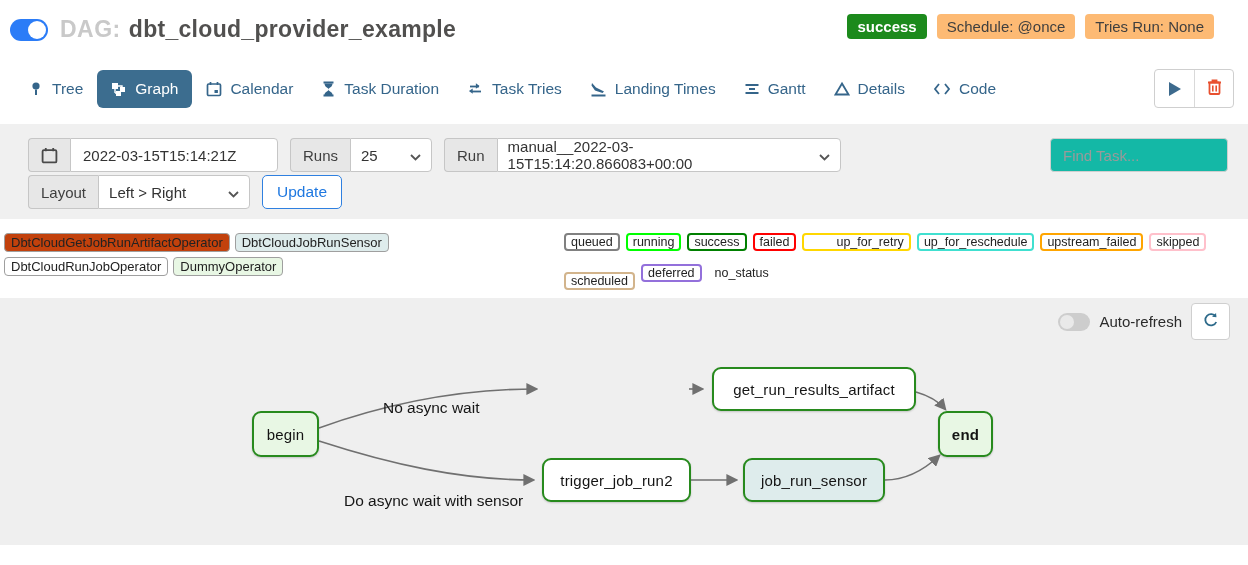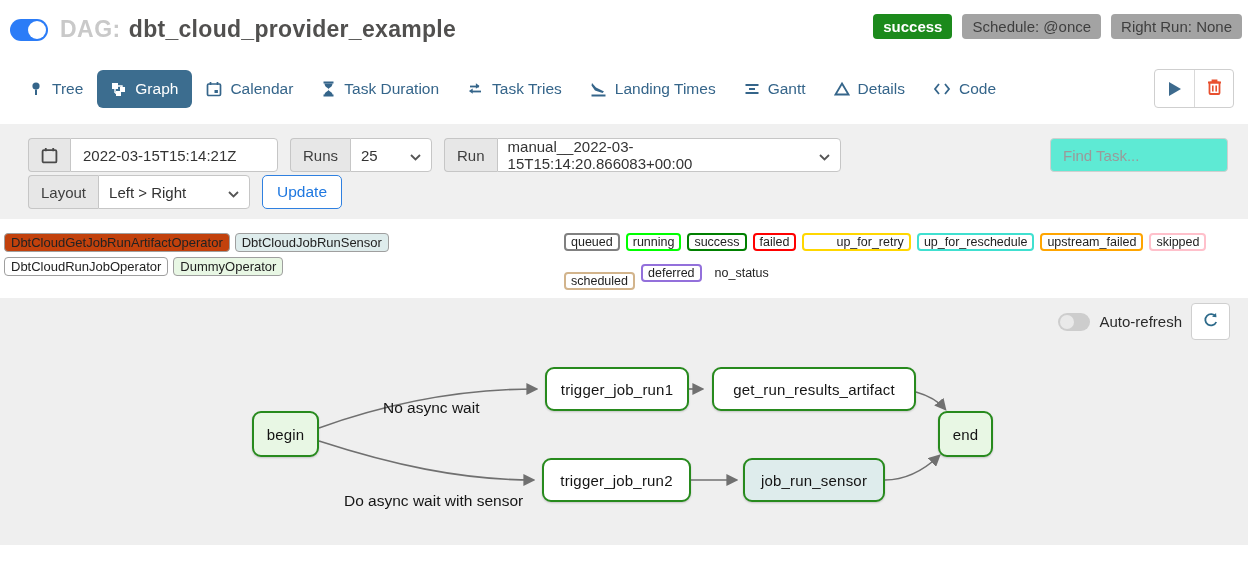--- a/index.html
+++ b/index.html
@@ -1,26 +1,26 @@
 <!DOCTYPE html>
 <html><head>
 <meta charset="utf-8">
 <style>
   * { box-sizing: border-box; margin: 0; padding: 0; }
   html,body { width:1248px; height:565px; background:#fff; overflow:hidden;
     font-family:"Liberation Sans", sans-serif; color:#3c3c3c; }
 
   
-  .header { display:flex; align-items:center; padding:16px 6px 0 10px;text-align:right; }
+  .header { display:flex; align-items:center; padding:16px 34px 0 10px;text-align:right; }
   .toggle-on { width:38px; height:22px; border-radius:11px; background:#2b7cf7; position:relative; flex:0 0 auto; cursor:pointer; }
   .toggle-on .knob { position:absolute; right:2px; top:2px; width:18px; height:18px; border-radius:50%; background:#fff; }
   .dag-prefix { font-size:23px; font-weight:bold; color:#c9c9c9; margin-left:12px; letter-spacing:.5px; }
   .dag-title  { font-size:23px; font-weight:bold; color:#51504f; margin-left:8px; letter-spacing:.3px; }
   .header-badges { margin-left:auto; display:flex; gap:10px; align-items:flex-start; margin-top:-6px; }
-  .badge { font-size:15px; padding:4px 10px; border-radius:4px; background:#a3a3a3; color:#3f3f3f; white-space:nowrap; }
+  .badge { font-size:15px; padding:4px 10px; border-radius:4px; background:#fdba74; color:#3f3f3f; white-space:nowrap; }
   .badge.success { background:#1c8a1c; color:#fff; font-weight:bold; }
 
   
   .tabbar { display:flex; align-items:center; padding:0 14px; margin-top:26px; }
   .tab { display:flex; align-items:center; gap:8px; padding:10px 14px; border-radius:6px;
          font-size:15.5px; color:#35658a; cursor:pointer; white-space:nowrap; }
   .tab.active { background:#3c6d8f; color:#fff; }
   .tab svg { display:block; }
   .tab-actions { margin-left:auto; display:flex; border:1px solid #cfcfcf; border-radius:4px; background:#fff; overflow:hidden; }
   .tab-actions .act { width:39px; height:37px; display:flex; align-items:center; justify-content:center; cursor:pointer; }
@@ -33,21 +33,21 @@
   .frow + .frow { margin-top:3px; }
   .igroup { display:flex; align-items:stretch; height:34px; }
   .addon { display:flex; align-items:center; padding:0 12px; background:#e7e7e7; border:1px solid #c6c6c6;
            border-right:none; border-radius:4px 0 0 4px; font-size:15px; color:#3f3f3f; }
   .tbox  { border:1px solid #c6c6c6; background:#fff; border-radius:0 4px 4px 0; font-size:15px; color:#333;
            padding:0 12px; height:34px; font-family:"Liberation Sans", sans-serif; }
   .selbox { display:flex; align-items:center; justify-content:space-between; gap:8px; border:1px solid #c6c6c6;
             background:#fff; border-radius:0 4px 4px 0; font-size:15px; color:#333; padding:0 10px; cursor:pointer; }
   .gap { width:12px; } .spacer { flex:1; }
   .find-task { width:178px; border:1px solid #cfcfcf; border-radius:4px; height:34px; padding:0 12px;
-               font-size:15px; background:#5eead4; font-family:"Liberation Sans", sans-serif; color:#333; }
+               font-size:15px; background:#14b8a6; font-family:"Liberation Sans", sans-serif; color:#333; }
   .find-task::placeholder { color:#9a9a9a; }
   .update-btn { margin-left:12px; height:34px; padding:0 14px; background:#fff; border:1.5px solid #2f80e0;
                 color:#1f78e0; border-radius:5px; font-size:15.5px; cursor:pointer; font-family:"Liberation Sans", sans-serif; }
 
   
   .legend { display:flex; align-items:flex-start; margin-top:14px; padding:0 4px; }
   .op-legend { width:548px; display:flex; flex-wrap:wrap; gap:5px; }
   .st-legend { flex:1; display:flex; flex-wrap:wrap; gap:5px 6px; margin-left:12px; align-items:center; }
   .op-badge { border:1px solid #9f9f9f; border-radius:4px; padding:1px 6px; font-size:13px; color:#222; background:#fff; white-space:nowrap; }
   .st-badge { border:2px solid #808080; border-radius:4px; padding:0 5px; font-size:12.5px; color:#222; background:#fff; white-space:nowrap; }
@@ -78,21 +78,21 @@
 
 <div class="header">
   <div class="toggle-on">
       <div class="knob"></div>
     </div>
   <span class="dag-prefix">DAG:</span>
   <span class="dag-title">dbt_cloud_provider_example</span>
   <div class="header-badges">
     <span class="badge success">success</span>
     <span class="badge">Schedule: @once</span>
-    <span class="badge">Right Run: None</span>
+    <span class="badge">Tries Run: None</span>
   </div>
 </div>
 
 <div class="tabbar">
   <div class="tab">
     <span>
         <svg width="16" height="16" viewBox="0 0 16 16">
           <circle cx="8" cy="5" r="3.6" fill="currentColor"></circle>
           <path d="M8 8.5 V14" stroke="currentColor" stroke-width="2"></path>
         </svg>
@@ -269,25 +269,24 @@
     <path d="M689,91 H702" fill="none" stroke="#707070" stroke-width="1.6" marker-end="url(#arrow)"></path>
     <path d="M916,94 C930,98 940,105 945,111" fill="none" stroke="#707070" stroke-width="1.6" marker-end="url(#arrow)"></path>
     <path d="M691,182 H736" fill="none" stroke="#707070" stroke-width="1.6" marker-end="url(#arrow)"></path>
     <path d="M885,182 C908,182 925,171 939,158" fill="none" stroke="#707070" stroke-width="1.6" marker-end="url(#arrow)"></path>
   </svg>
 
   <div class="edge-label" id="el-1">No async wait</div>
   <div class="edge-label" id="el-2">Do async wait with sensor</div>
 
   <div class="node" id="n-begin" style="background-color: rgb(232, 247, 228);">begin</div>
-  <div class="node" id="n-tjr1" style="background-color: rgb(255, 255, 255);">trigger_job_run1</div>
   <div class="node" id="n-grra" style="background-color: rgb(255, 255, 255);">get_run_results_artifact</div>
   <div class="node" id="n-tjr2" style="background-color: rgb(255, 255, 255);">trigger_job_run2</div>
   <div class="node" id="n-jrs" style="background-color: rgb(222, 236, 236);">job_run_sensor</div>
-  <div class="node" id="n-end" style="background-color: rgb(232, 247, 228);">end</div>
+  <div class="node" id="n-end" style="background-color: rgb(232, 247, 228); font-weight: bold;">end</div>
 
   <div class="autorefresh">
     <div class="toggle-off">
         <div class="knob"></div>
       </div>
     <span class="autorefresh-label">Auto-refresh</span>
     <div class="refresh-btn">
       <span><svg width="18" height="18" viewBox="0 0 20 20">
             <path d="M15.8 12.2 A6.3 6.3 0 1 1 15.2 6.2" fill="none" stroke="#2d6a8a" stroke-width="2"></path>
             <path d="M15.6 2.2 L16 7 L11.2 6.4 z" fill="#2d6a8a"></path>

